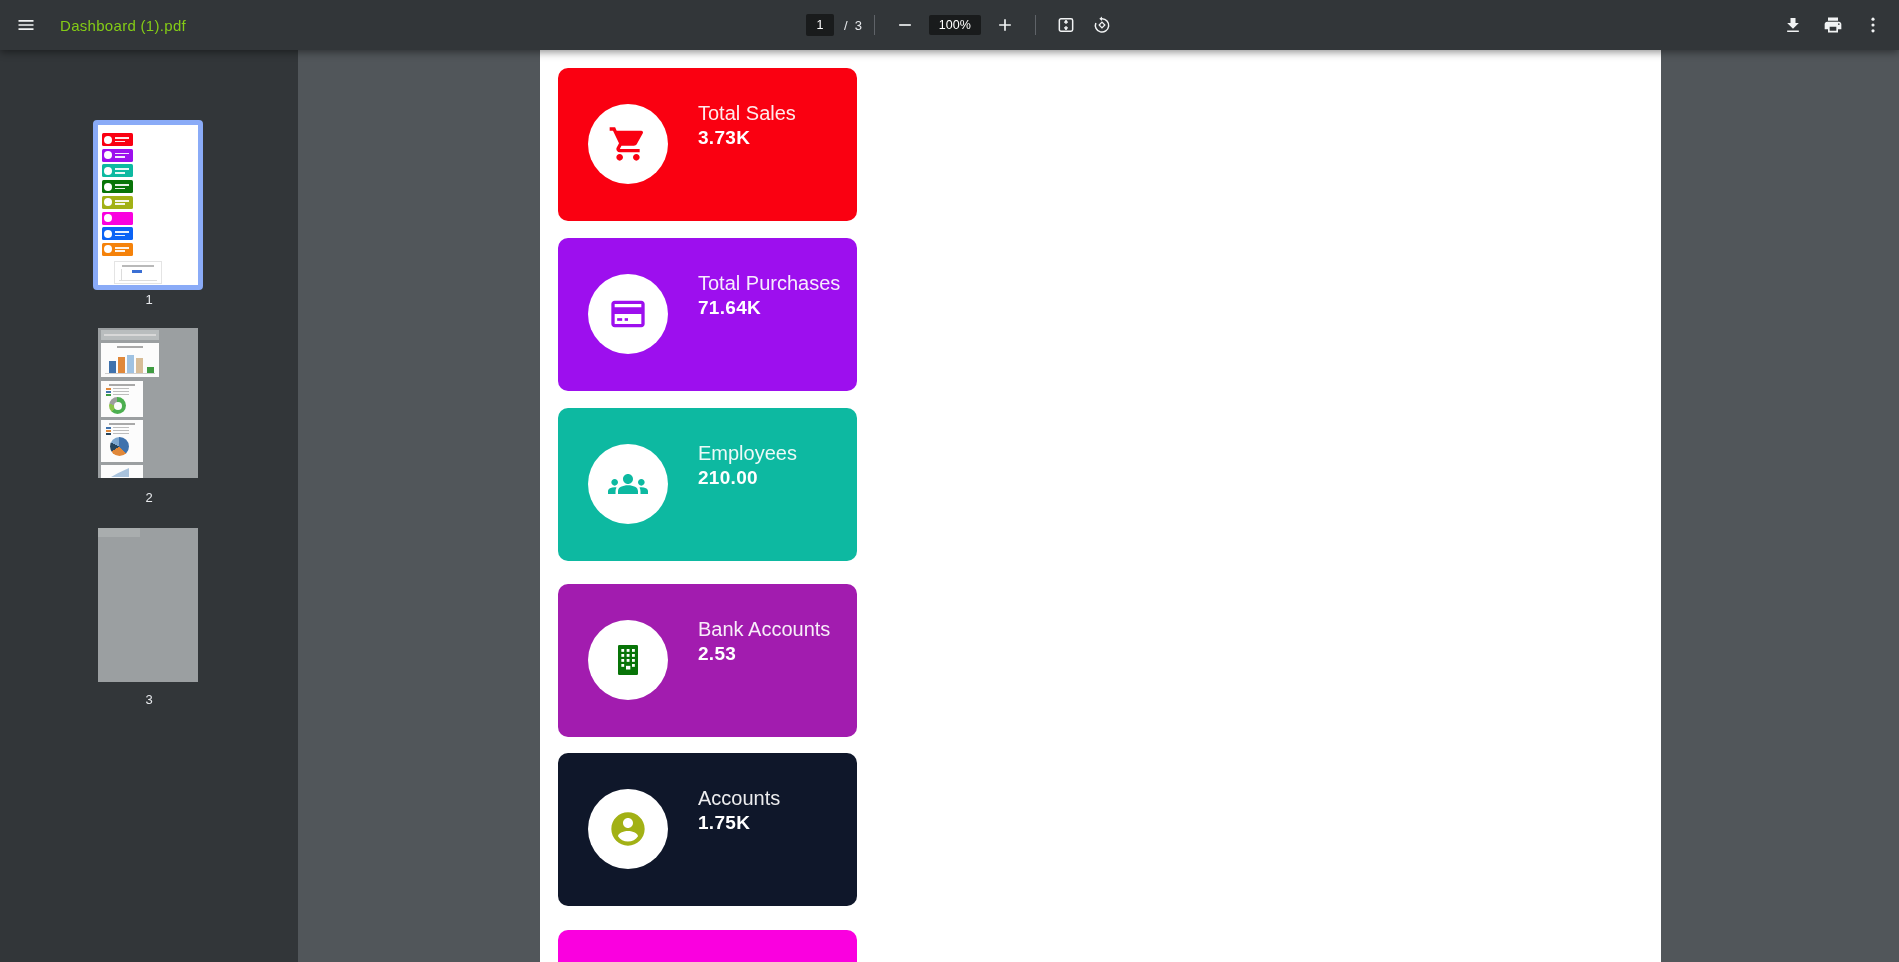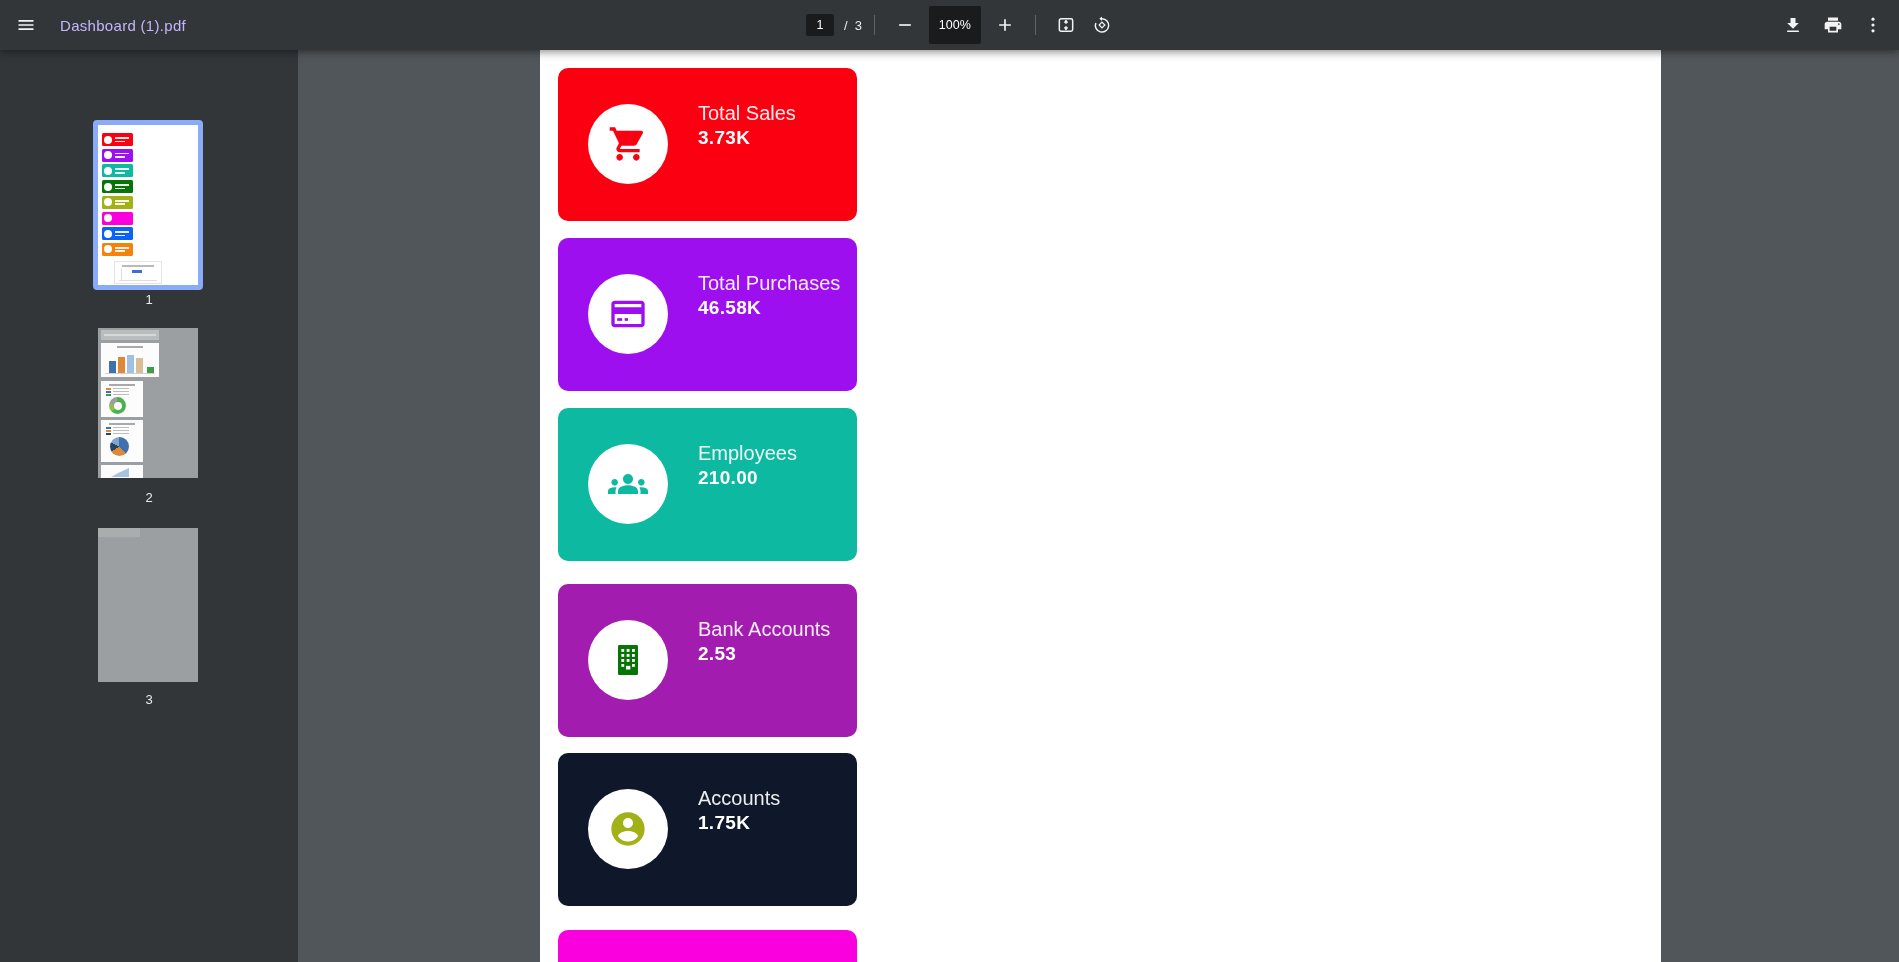--- a/index.html
+++ b/index.html
@@ -9,27 +9,27 @@
     -webkit-font-smoothing:antialiased;
   }
   
   .toolbar{
     position:absolute;left:0;top:0;width:1899px;height:50px;background:#323639;
     display:flex;align-items:center;z-index:30;box-shadow:0 2px 8px rgba(0,0,0,.45);
   }
   .tb-btn{width:36px;height:36px;border-radius:50%;display:flex;align-items:center;justify-content:center;color:#f1f3f4;flex:0 0 auto;cursor:pointer;}
   .tb-btn svg{width:20px;height:20px;display:block;}
   .menu-btn{margin-left:8px;}
-  .tb-title{color:#c4b5fd;font-size:15px;margin-left:16px;letter-spacing:.3px;white-space:nowrap;}
+  .tb-title{color:#84cc16;font-size:15px;margin-left:16px;letter-spacing:.3px;white-space:nowrap;}
   .tb-center{position:absolute;left:806px;top:0;height:50px;display:flex;align-items:center;color:#f1f3f4;font-size:13px;}
   .num-box{
     width:28px;height:22px;background:#191b1c;border:none;border-radius:2px;color:#fff;
     text-align:center;font-size:12.5px;font-family:"Liberation Sans",sans-serif;padding:0;outline:none;
   }
-  .zoom-box{width:52px;height:38px;margin:0 6px;}
+  .zoom-box{width:52px;height:20px;margin:0 6px;}
   .slash{margin:0 7px 0 10px;color:#e8eaed;}
   .page-count{color:#e8eaed;}
   .vdiv{width:1px;height:20px;background:#5f6368;margin:0 12px;}
   .tb-right{position:absolute;right:8px;top:0;height:50px;display:flex;align-items:center;gap:4px;}
   
   .sidebar{position:absolute;left:0;top:50px;width:298px;height:912px;background:#323639;z-index:5;}
   .thumb-sel{position:absolute;left:93px;top:70px;border:5px solid #8aabf7;border-radius:4px;cursor:pointer;}
   .thumb1{width:100px;height:160px;background:#ffffff;position:relative;overflow:hidden;}
   .strip{position:absolute;left:4px;width:31px;height:13px;border-radius:1.5px;}
   .strip .dot{position:absolute;left:2px;top:2.5px;width:8px;height:8px;background:#fff;border-radius:50%;}
@@ -275,21 +275,21 @@
     <span>
       <svg viewBox="0 0 24 24" fill="currentColor">
           <path d="M20 4H4c-1.11 0-1.99.89-1.99 2L2 18c0 1.11.89 2 2 2h16c1.11 0 2-.89 2-2V6c0-1.11-.89-2-2-2zm0 14H4v-6h16v6zm0-10H4V6h16v2z"></path>
           <rect x="5.5" y="14.5" width="3" height="1.6"></rect>
           <rect x="10" y="14.5" width="2" height="1.6"></rect>
         </svg>
     </span>
   </div>
   <div class="ctxt">
     <div class="ctitle">Total Purchases</div>
-    <div class="cvalue">46.58K</div>
+    <div class="cvalue">71.64K</div>
   </div>
 </div>
 
 <div class="card card-2" style="background-color: rgb(13, 185, 161);">
   <div class="circle" style="color: rgb(13, 185, 161);">
     <span>
       <svg viewBox="0 0 24 24" fill="currentColor">
           <path d="M12 12.75c1.63 0 3.07.39 4.24.9 1.08.48 1.76 1.56 1.76 2.73V18H6v-1.61c0-1.18.68-2.26 1.76-2.73 1.17-.52 2.61-.91 4.24-.91zM4 13c1.1 0 2-.9 2-2s-.9-2-2-2-2 .9-2 2 .9 2 2 2zm1.13 1.1c-.37-.06-.74-.1-1.13-.1-.99 0-1.93.21-2.78.58C.48 14.9 0 15.62 0 16.43V18h4.5v-1.61c0-.83.23-1.61.63-2.29zM20 13c1.1 0 2-.9 2-2s-.9-2-2-2-2 .9-2 2 .9 2 2 2zm4 3.43c0-.81-.48-1.53-1.22-1.85-.85-.37-1.79-.58-2.78-.58-.39 0-.76.04-1.13.1.4.68.63 1.46.63 2.29V18H24v-1.57zM12 6c1.66 0 3 1.34 3 3s-1.34 3-3 3-3-1.34-3-3 1.34-3 3-3z"></path>
         </svg>
     </span>

